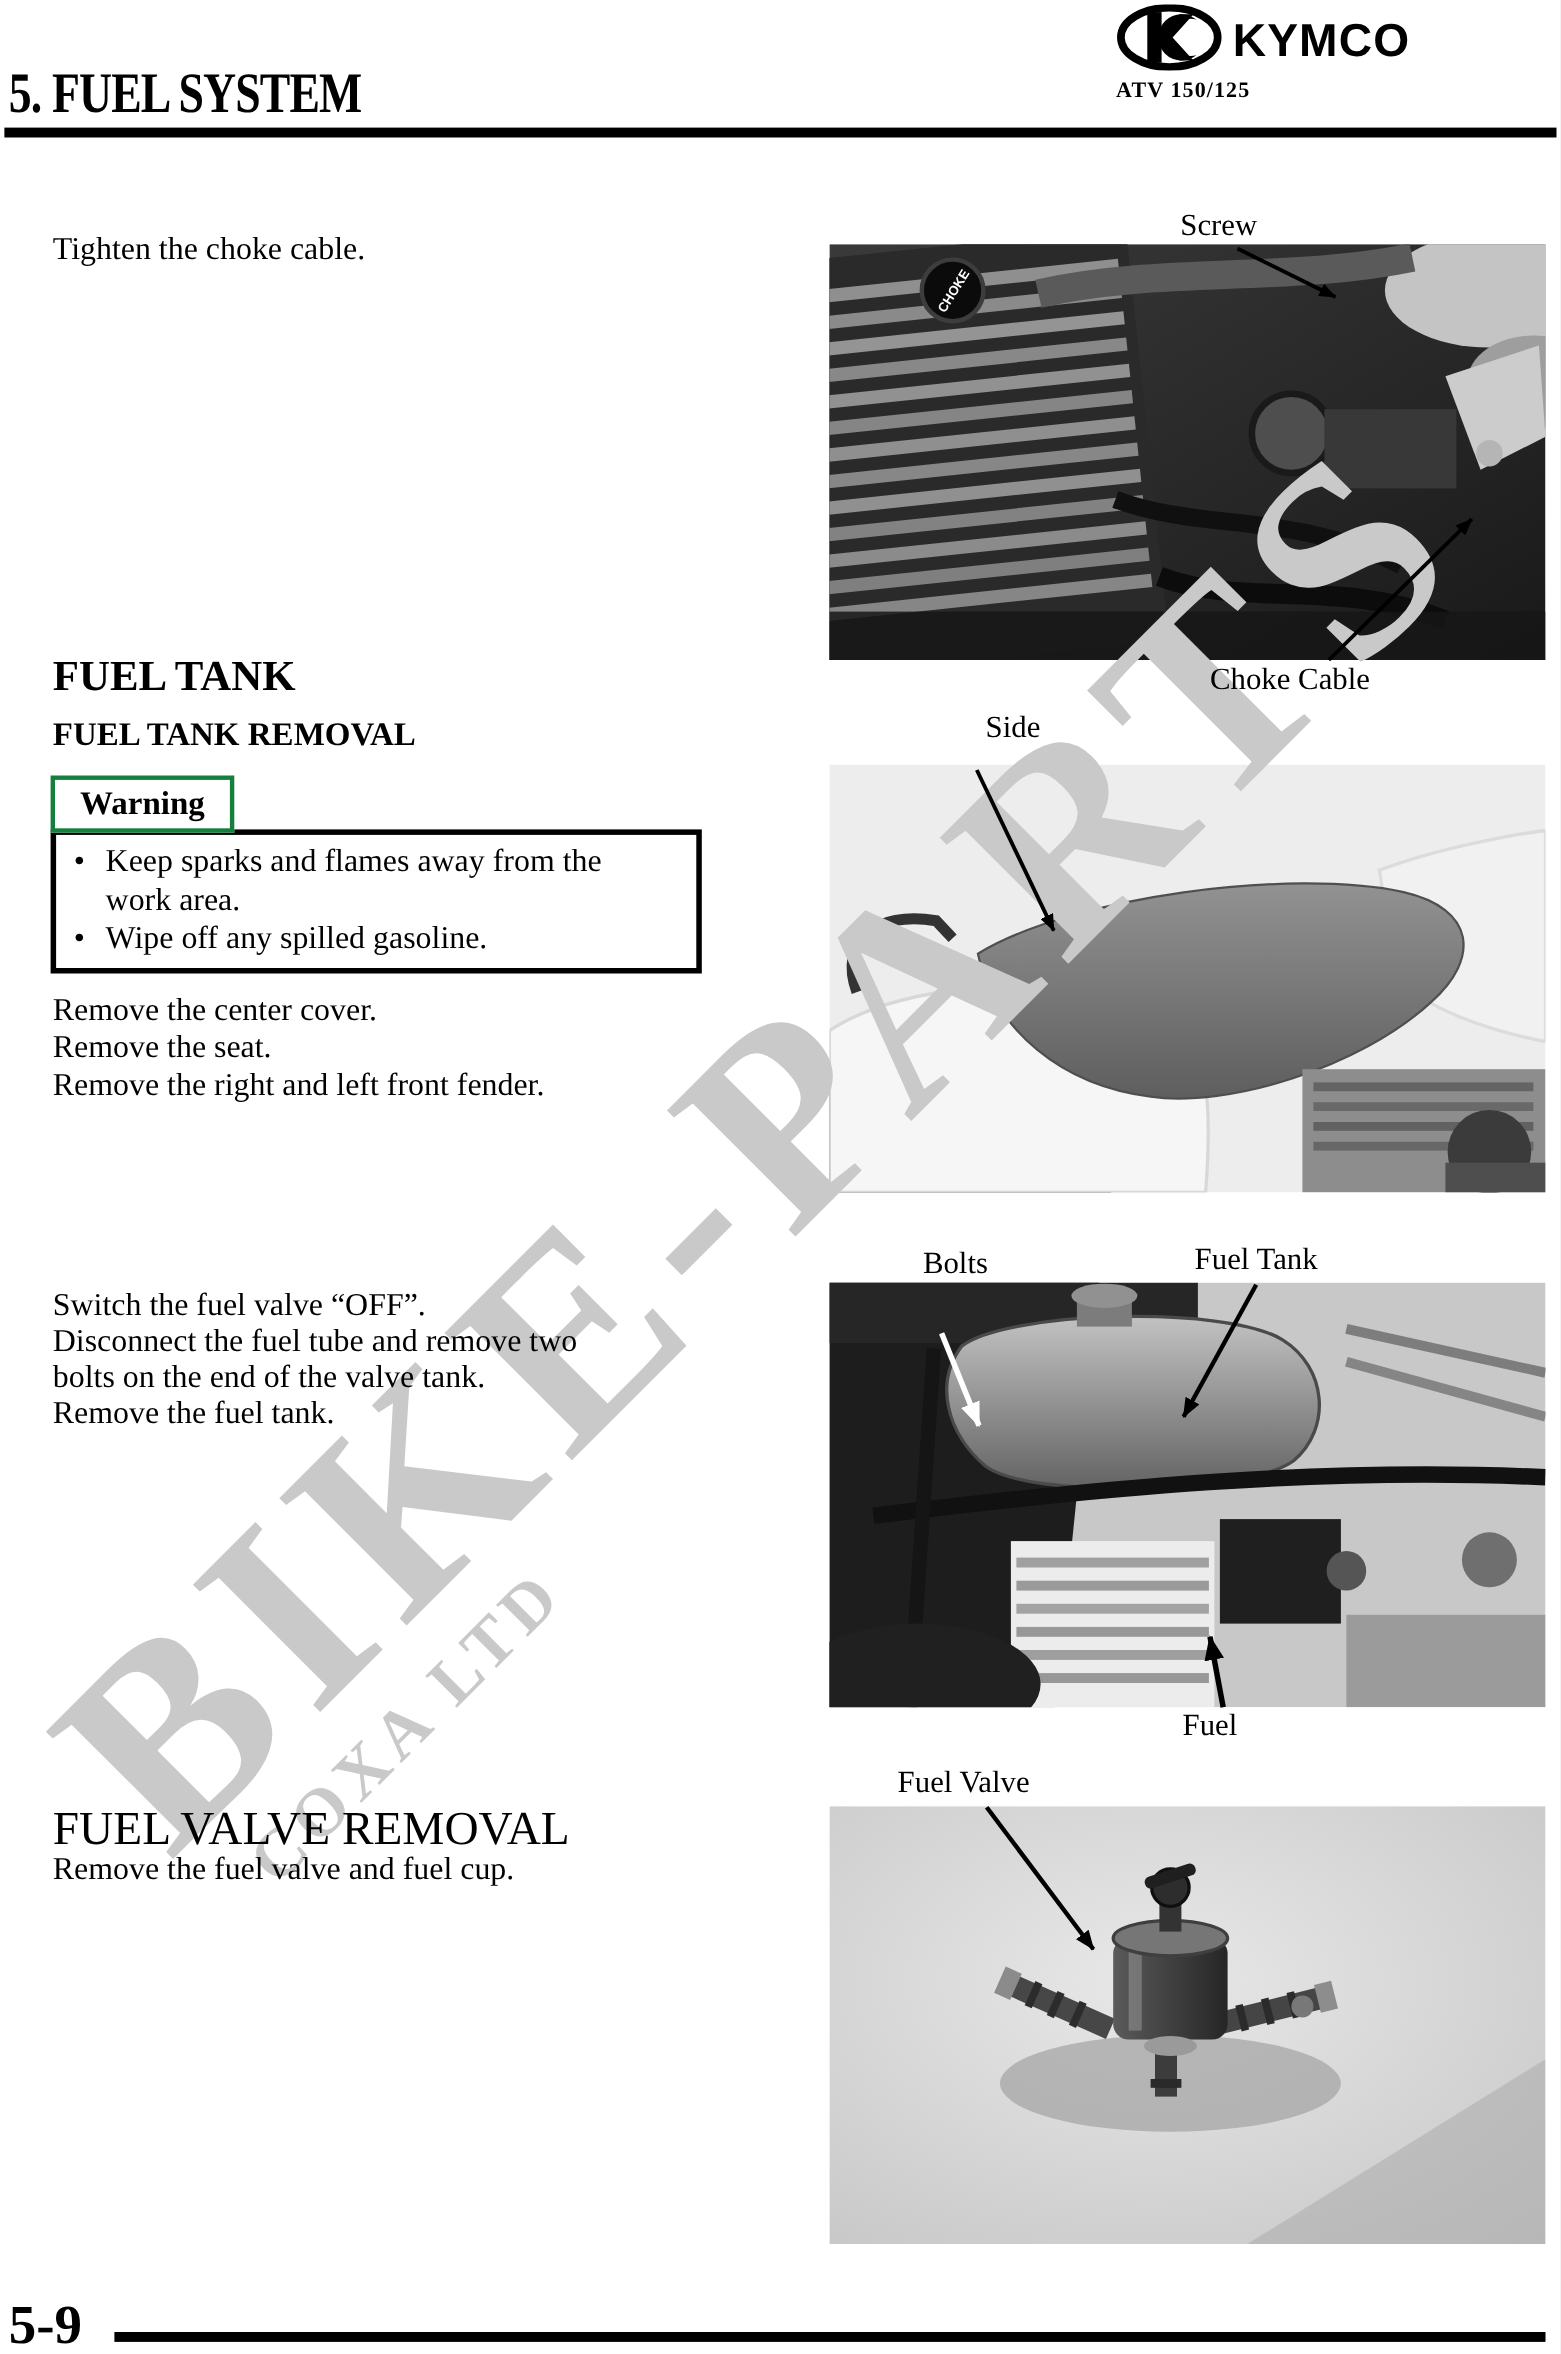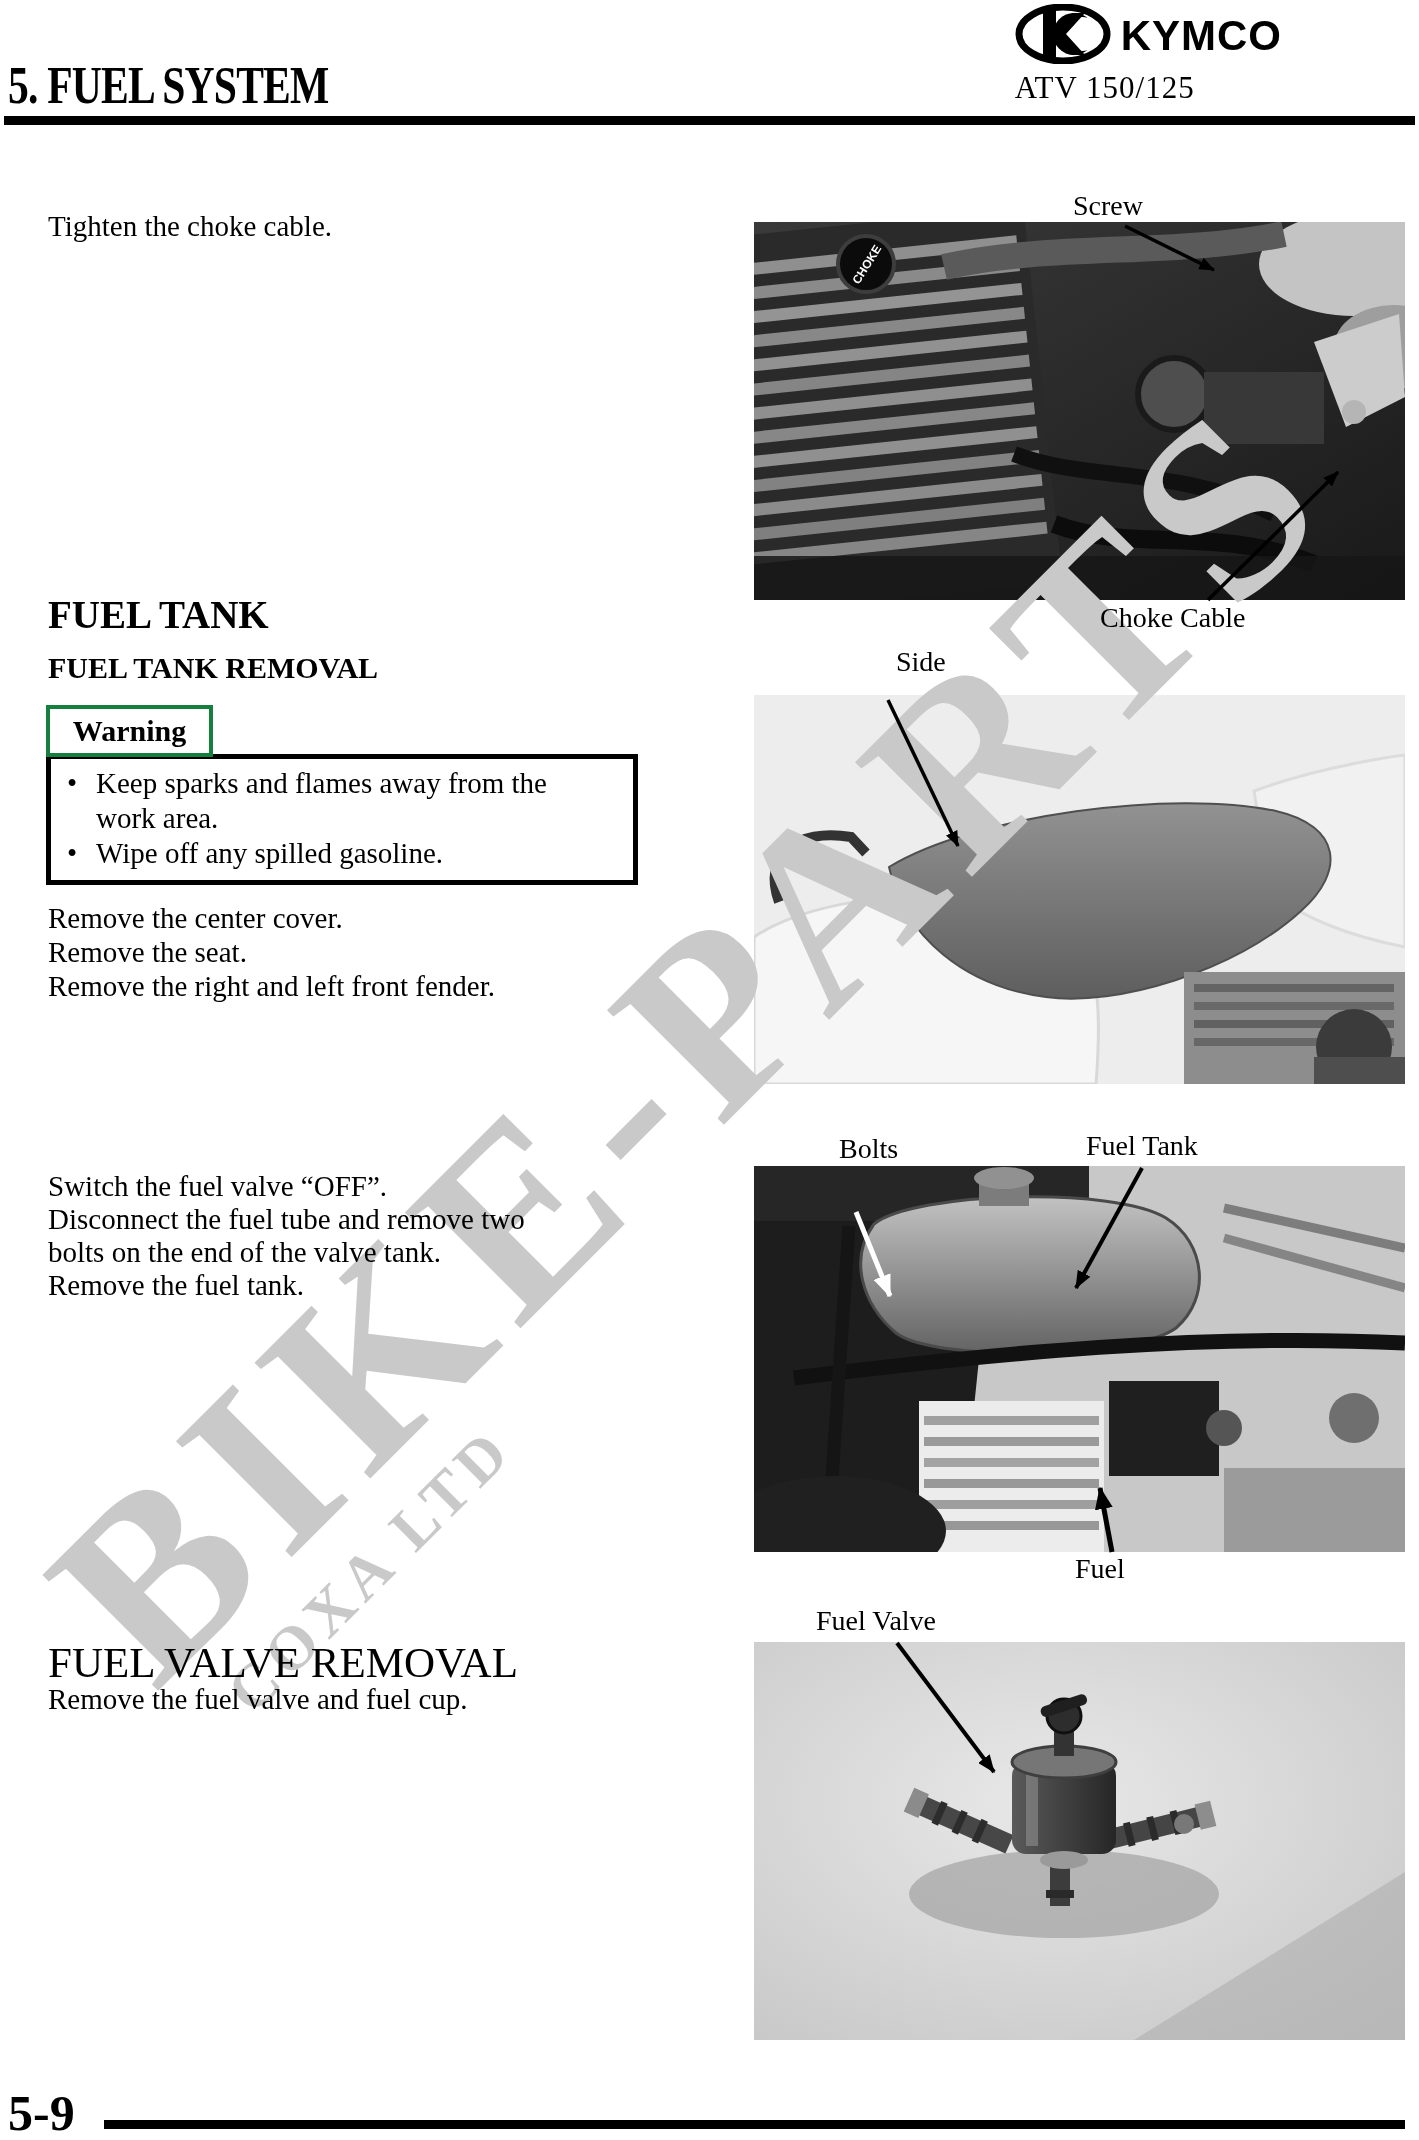--- a/index.html
+++ b/index.html
@@ -14,21 +14,21 @@
   .chapter-title {
     left:8px; top:56px; font-size:52px; font-weight:bold; letter-spacing:-1px;
     transform:scaleX(.8); transform-origin:left top; white-space:nowrap; z-index:4;
   }
   .brand-block { top:4px; right:137px; text-align:left; z-index:4; }
   .brand-row { display:flex; align-items:center; gap:10px; justify-content:flex-end; }
   .brand-word {
     font-family:"Liberation Sans", sans-serif; font-weight:bold; font-size:42px;
     letter-spacing:1px;
   }
-  .model-word { font-size:31px; font-weight:normal; margin-top:2px; letter-spacing:1px; }
+  .model-word { font-size:20px; font-weight:bold; margin-top:2px; letter-spacing:1px; }
   .header-rule { left:4px; top:116px; width:1411px; height:9px; background:#000; z-index:4; }
 
   
   .wm-main {
     left:690px; top:1040px; transform:translate(-50%,-50%) rotate(-45deg);
     font-size:250px; font-weight:bold; letter-spacing:18px; color:#c9c9c9;
     white-space:nowrap; z-index:2;
   }
   .wm-sub {
     left:370px; top:1570px; transform:translate(-50%,-50%) rotate(-45deg);

